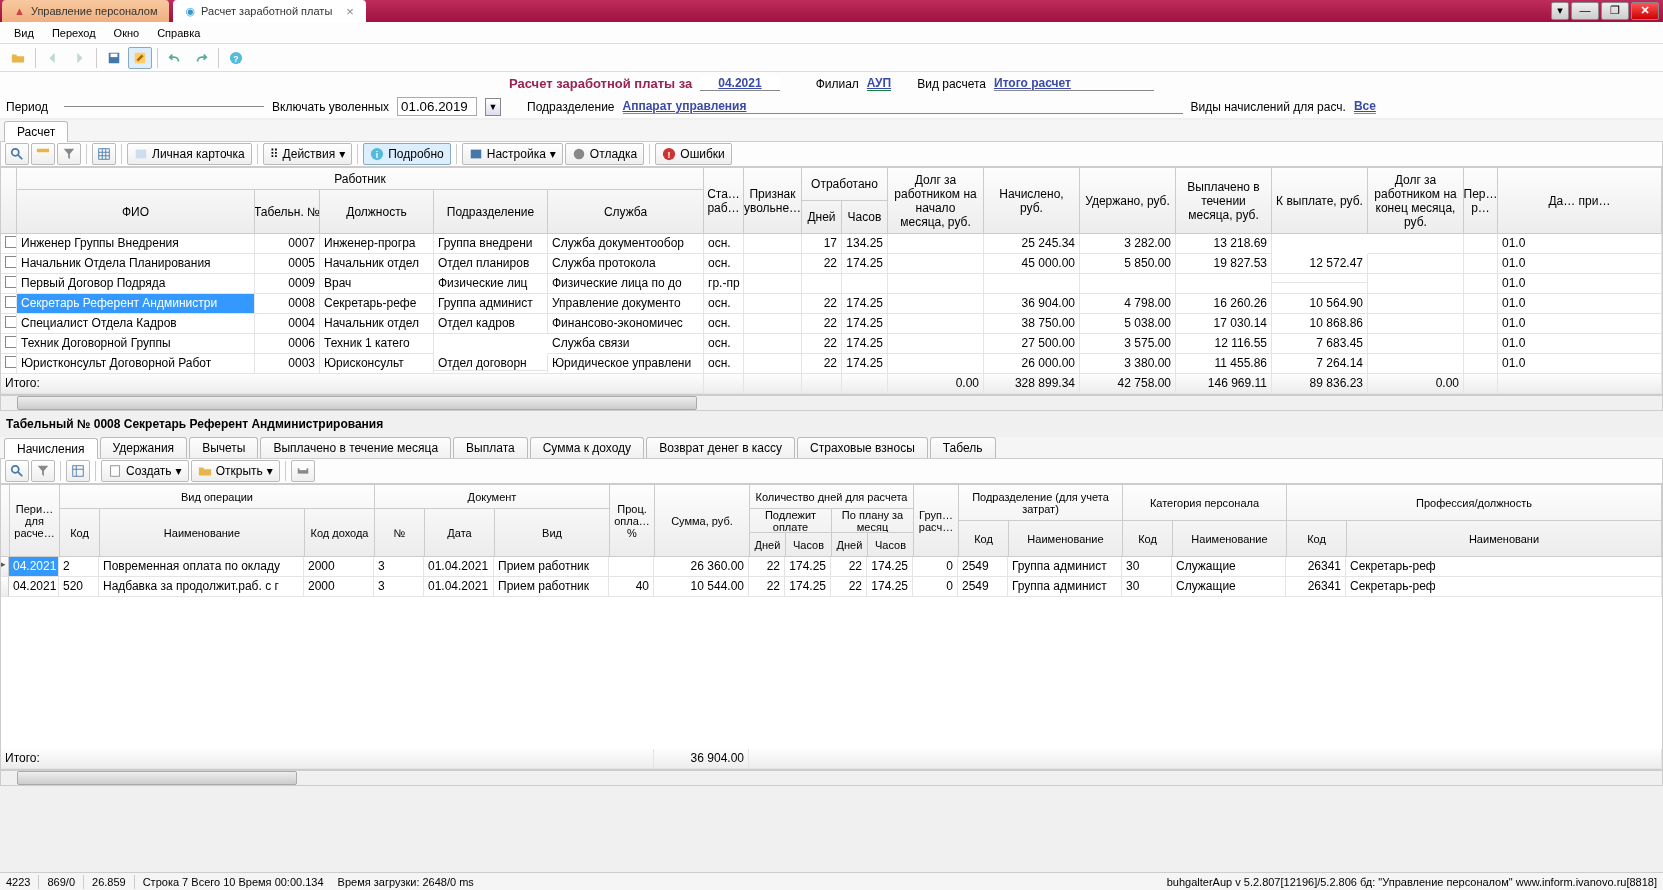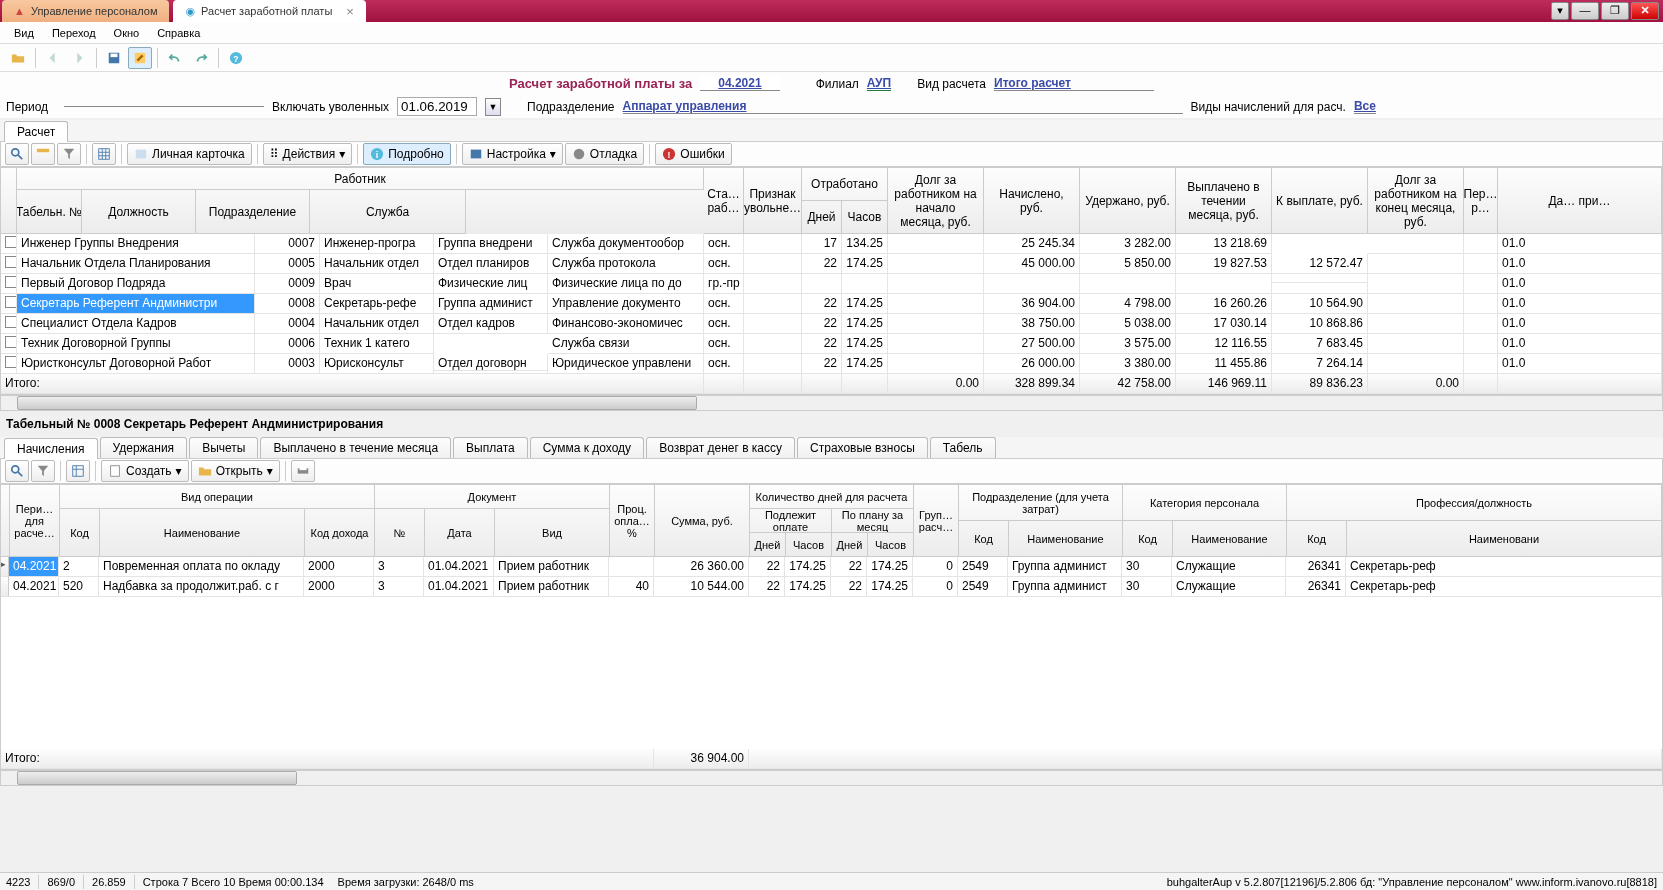--- a/index.html
+++ b/index.html
@@ -249,20 +249,21 @@
       <span>Ошибки</span>
     </div>
 </div>
 
 <div class="grid-wrap">
   <div class="grid-header">
     <div class="gh-cell" style="width:16px;flex:none;height:66px;"></div>
     <div class="gh-group" style="width:687px;flex:none;">
       <div class="gh-cell" style="height:22px;">Работник</div>
       <div class="gh-row" style="height:44px;">
+        <div class="gh-cell" style="width:238px;flex:none;">ФИО</div>
         <div class="gh-cell" style="width:65px;flex:none;">Табельн. №</div>
         <div class="gh-cell" style="width:114px;flex:none;">Должность</div>
         <div class="gh-cell" style="width:114px;flex:none;">Подразделение</div>
         <div class="gh-cell" style="width:156px;flex:none;">Служба</div>
       </div>
     </div>
     <div class="gh-cell" style="width:40px;flex:none;height:66px;white-space:normal;">Ста… раб…</div>
     <div class="gh-cell" style="width:58px;flex:none;height:66px;white-space:normal;">Признак увольне…</div>
     <div class="gh-group" style="width:86px;flex:none;">
       <div class="gh-cell" style="height:33px;">Отработано</div>

